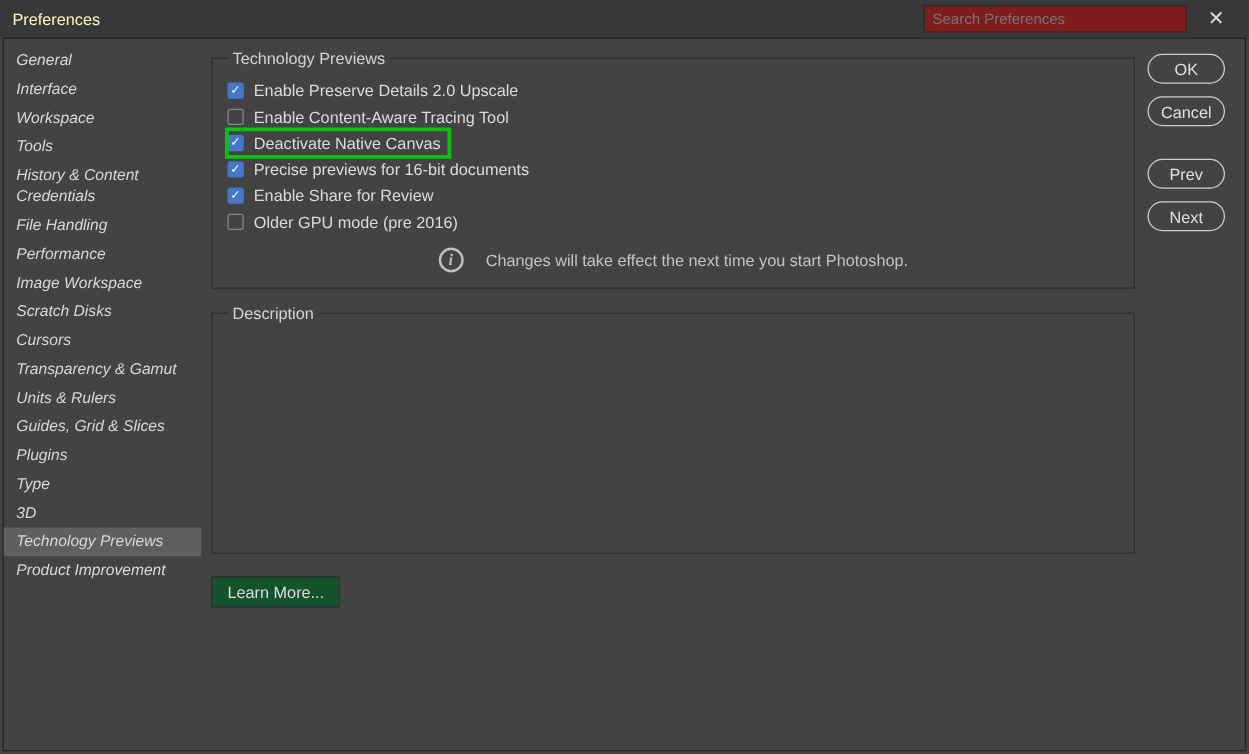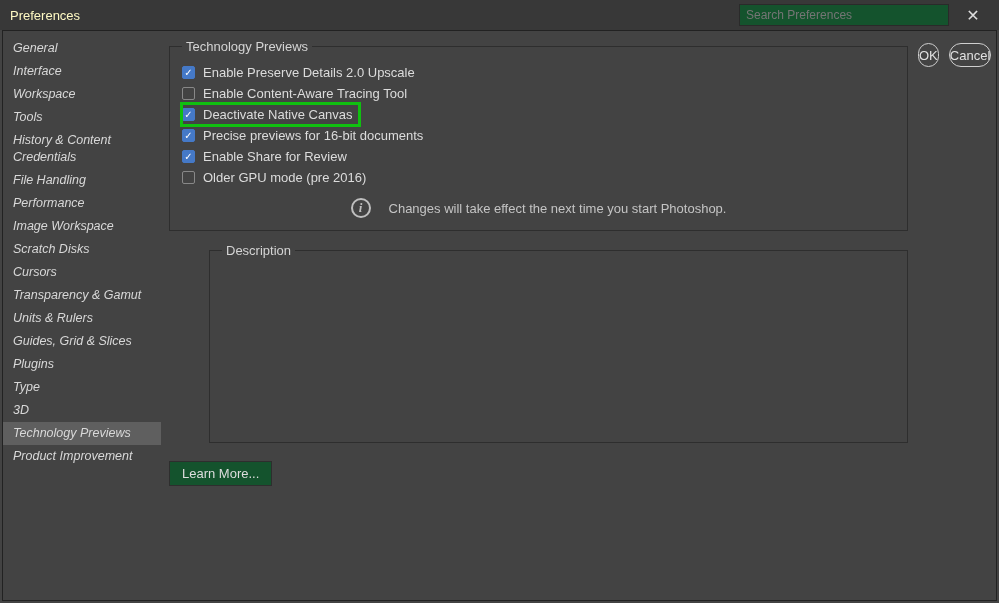--- a/index.html
+++ b/index.html
@@ -16,21 +16,21 @@
     height: 30px;
     background: #383838;
     display: flex;
     align-items: center;
     padding: 0 10px;
   }
   .titlebar .title { flex: 0 0 auto; color: #fef9c3; }
   .titlebar .spacer { flex: 1; }
   .search-box {
     width: 210px; height: 22px;
-    background: #14532d;
+    background: #7f1d1d;
     border: 1px solid #2a2a2a;
     color: #aaa;
     padding: 0 6px;
     font-size: 12px;
     outline: none;
   }
   .close-x {
     width: 32px; text-align: center;
     font-size: 16px; color: #ddd;
     cursor: pointer;
@@ -123,37 +123,36 @@
     align-items: center;
     justify-content: center;
     font-family: Georgia, serif;
     font-weight: bold;
     font-style: italic;
     font-size: 13px;
     color: #bfbfbf;
   }
   .desc-field {
     height: 200px;
-    margin-left: 40px;
   }
   .learn-btn {
     display: inline-block;
     background: #14532d;
     border: 1px solid #2e2e2e;
     color: #ddd;
     padding: 4px 12px;
     cursor: pointer;
     font-size: 13px;
     margin-top: 6px;
   }
   .right-buttons {
     width: 78px;
     padding: 12px 10px 0 0;
     display: flex;
-    flex-direction: row;
+    flex-direction: column;
     gap: 10px;
   }
   .pill-btn {
     width: 62px; height: 24px;
     border: 1px solid #cfcfcf;
     border-radius: 12px;
     background: transparent;
     color: #e0e0e0;
     font-size: 13px;
     cursor: pointer;

